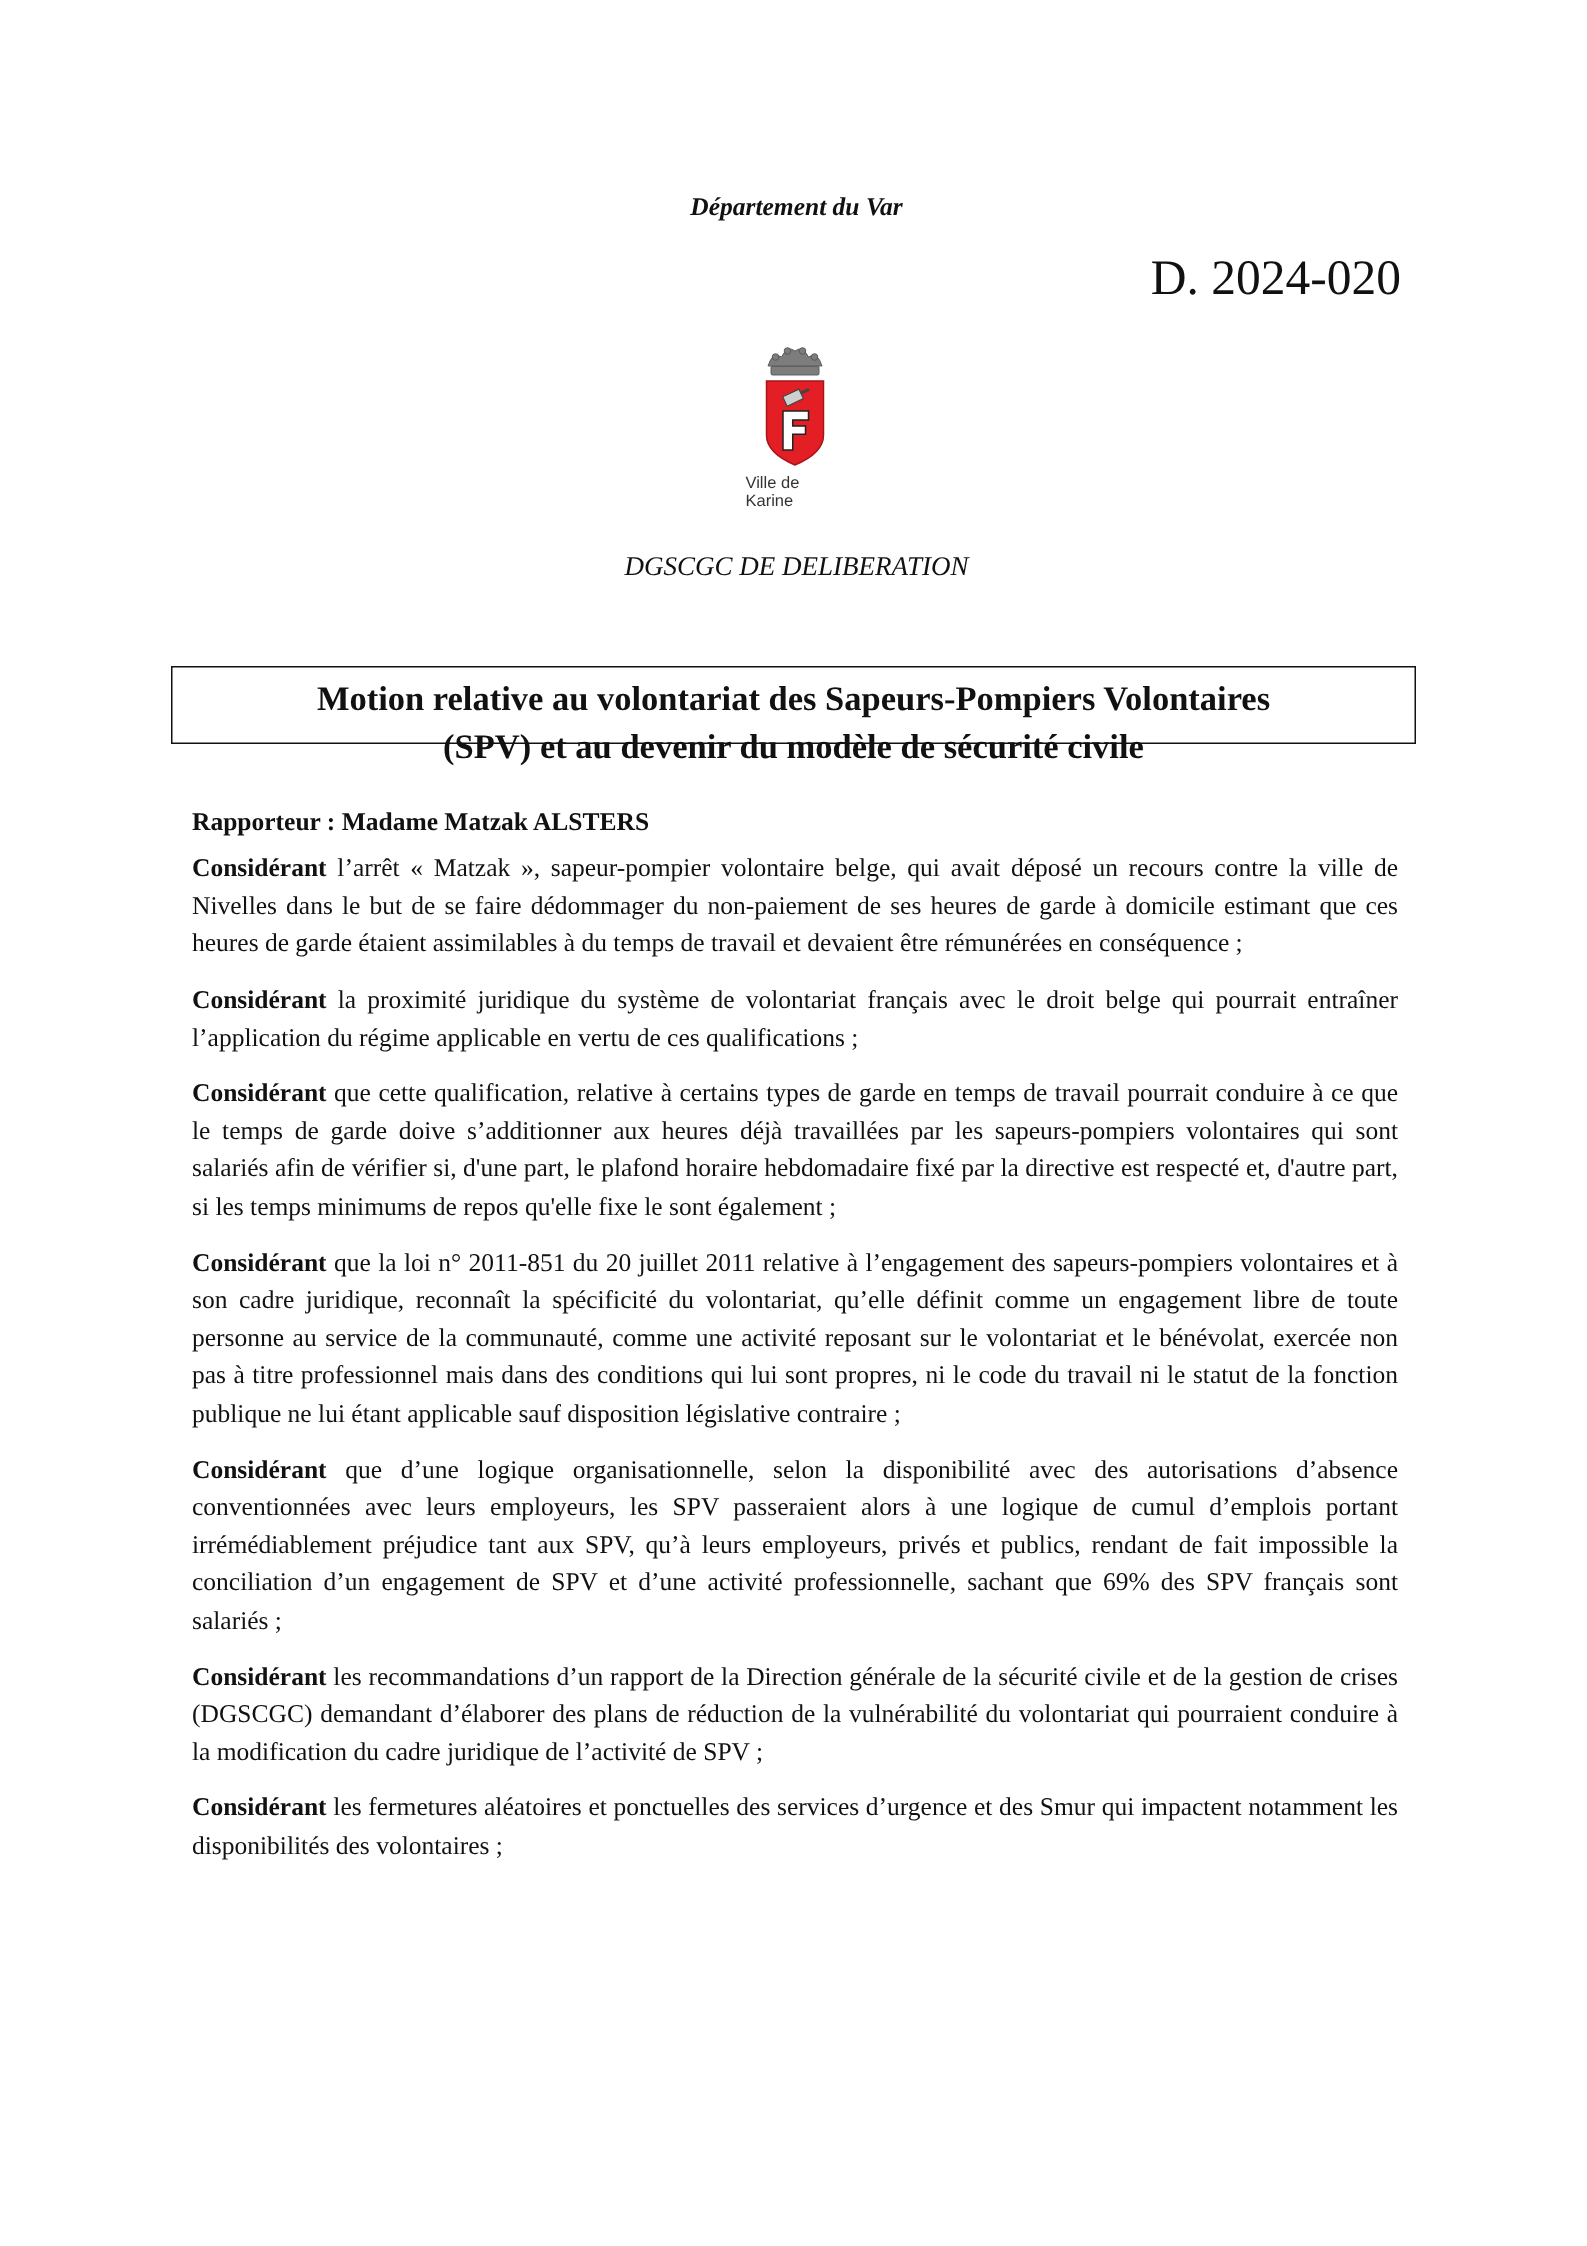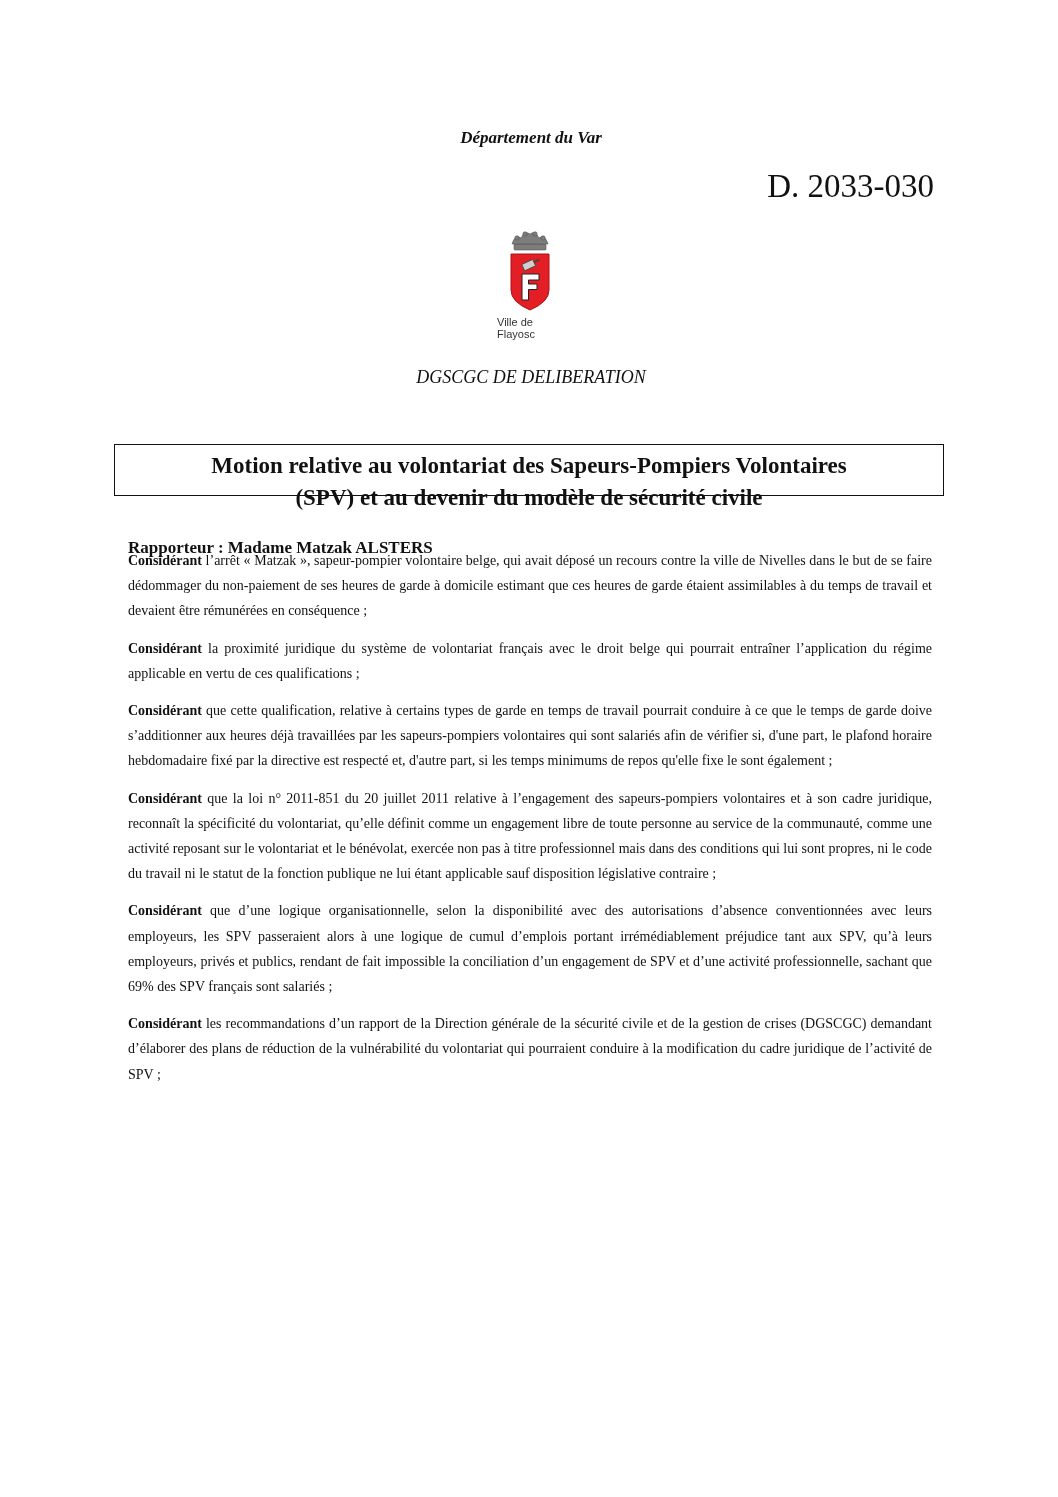--- a/index.html
+++ b/index.html
@@ -7,32 +7,32 @@
   .page { position: absolute; left: 0; top: 0; width: 1058px; height: 1497px; border-radius: 25px; }
   .dept { position: absolute; top: 128px; left: 0; width: 100%; text-align: center; font-style: italic; font-weight: bold; font-size: 17px; padding-left: 0; }
   .dept span { position: relative; left: 2px; }
   .ref { position: absolute; top: 168px; right: 124px; font-size: 33px; letter-spacing: 0px; }
   .logo { position: absolute; left: 497px; top: 228px; width: 66px; height: 130px; }
   .logo-text { position: absolute; left: 0; top: 88px; width: 66px; font-family: Liberation Sans, sans-serif; font-size: 11px; line-height: 12px; color: #333; }
   .proj { position: absolute; top: 367px; left: 0; width: 100%; text-align: center; font-style: italic; font-size: 18px; }
   .proj span { position: relative; left: 2px; }
   .title-box { position: absolute; top: 444px; left: 114px; width: 830px; height: 52px; border: 1.5px solid #111; box-sizing: border-box; text-align: center; font-weight: bold; font-size: 23px; line-height: 32px; padding-top: 5px; }
   .rapporteur { position: absolute; top: 538px; left: 128px; font-weight: bold; font-size: 17px; }
-  .body { position: absolute; top: 548px; left: 128px; width: 804px; font-size: 14px; line-height: 25.2px; text-align: justify; }
+  .body { position: absolute; top: 566px; left: 128px; width: 804px; font-size: 17px; line-height: 25.2px; text-align: justify; }
   .para { margin: 0 0 12px 0; }
   .para b { font-weight: bold; }
 </style>
 </head>
 <body>
 
 <div class="page">
 
   <div class="dept"><span>Département du Var</span></div>
 
-  <div class="ref">D. 2033-030</div>
+  <div class="ref">D. 2024-020</div>
 
   <div class="logo">
     <svg width="66" height="88" viewBox="0 0 66 88">
 
       <g fill="#7d7d7d" stroke="#555" stroke-width="0.6">
         <rect x="17" y="16" width="32" height="6" rx="1"></rect>
         <path d="M15 16 Q18 6 24 10 Q28 2 33 6 Q38 2 42 10 Q48 6 51 16 Z"></path>
         <circle cx="20" cy="10" r="2.2"></circle>
           <circle cx="28" cy="6" r="2.2"></circle>
           <circle cx="38" cy="6" r="2.2"></circle>
@@ -43,35 +43,36 @@
 
       <g transform="rotate(-25 31 38)">
         <rect x="26" y="34" width="12" height="7" fill="#cfcfcf" stroke="#444" stroke-width="0.8"></rect>
         <rect x="38" y="36" width="6" height="2" fill="#444"></rect>
       </g>
 
       <path d="M25 46 H42 V52 H31.5 V56 H40 V61.5 H31.5 V72 H25 Z" fill="#ffffff" stroke="#222" stroke-width="1"></path>
     </svg>
     <div class="logo-text">
       <div>Ville de</div>
-      <div>Flayosc</div>
+      <div>Karine</div>
     </div>
   </div>
 
   <div class="proj"><span>DGSCGC DE DELIBERATION</span></div>
 
   <div class="title-box">
     <div>Motion relative au volontariat des Sapeurs-Pompiers Volontaires</div>
     <div>(SPV) et au devenir du modèle de sécurité civile</div>
   </div>
 
   <div class="rapporteur">Rapporteur : Madame Matzak ALSTERS</div>
 
   <div class="body">
     <p class="para"><b>Considérant</b><span> l’arrêt « Matzak », sapeur-pompier volontaire belge, qui avait déposé un recours contre la ville de Nivelles dans le but de se faire dédommager du non-paiement de ses heures de garde à domicile estimant que ces heures de garde étaient assimilables à du temps de travail et devaient être rémunérées en conséquence ;</span></p>
     <p class="para"><b>Considérant</b><span> la proximité juridique du système de volontariat français avec le droit belge qui pourrait entraîner l’application du régime applicable en vertu de ces qualifications ;</span></p>
     <p class="para"><b>Considérant</b><span> que cette qualification, relative à certains types de garde en temps de travail pourrait conduire à ce que le temps de garde doive s’additionner aux heures déjà travaillées par les sapeurs-pompiers volontaires qui sont salariés afin de vérifier si, d'une part, le plafond horaire hebdomadaire fixé par la directive est respecté et, d'autre part, si les temps minimums de repos qu'elle fixe le sont également ;</span></p>
     <p class="para"><b>Considérant</b><span> que la loi n° 2011-851 du 20 juillet 2011 relative à l’engagement des sapeurs-pompiers volontaires et à son cadre juridique, reconnaît la spécificité du volontariat, qu’elle définit comme un engagement libre de toute personne au service de la communauté, comme une activité reposant sur le volontariat et le bénévolat, exercée non pas à titre professionnel mais dans des conditions qui lui sont propres, ni le code du travail ni le statut de la fonction publique ne lui étant applicable sauf disposition législative contraire ;</span></p>
     <p class="para"><b>Considérant</b><span> que d’une logique organisationnelle, selon la disponibilité avec des autorisations d’absence conventionnées avec leurs employeurs, les SPV passeraient alors à une logique de cumul d’emplois portant irrémédiablement préjudice tant aux SPV, qu’à leurs employeurs, privés et publics, rendant de fait impossible la conciliation d’un engagement de SPV et d’une activité professionnelle, sachant que 69% des SPV français sont salariés ;</span></p>
     <p class="para"><b>Considérant</b><span> les recommandations d’un rapport de la Direction générale de la sécurité civile et de la gestion de crises (DGSCGC) demandant d’élaborer des plans de réduction de la vulnérabilité du volontariat qui pourraient conduire à la modification du cadre juridique de l’activité de SPV ;</span></p>
+    <p class="para"><b>Considérant</b><span> les fermetures aléatoires et ponctuelles des services d’urgence et des Smur qui impactent notamment les disponibilités des volontaires ;</span></p>
   </div>
 
 </div>
 
 </body></html>

